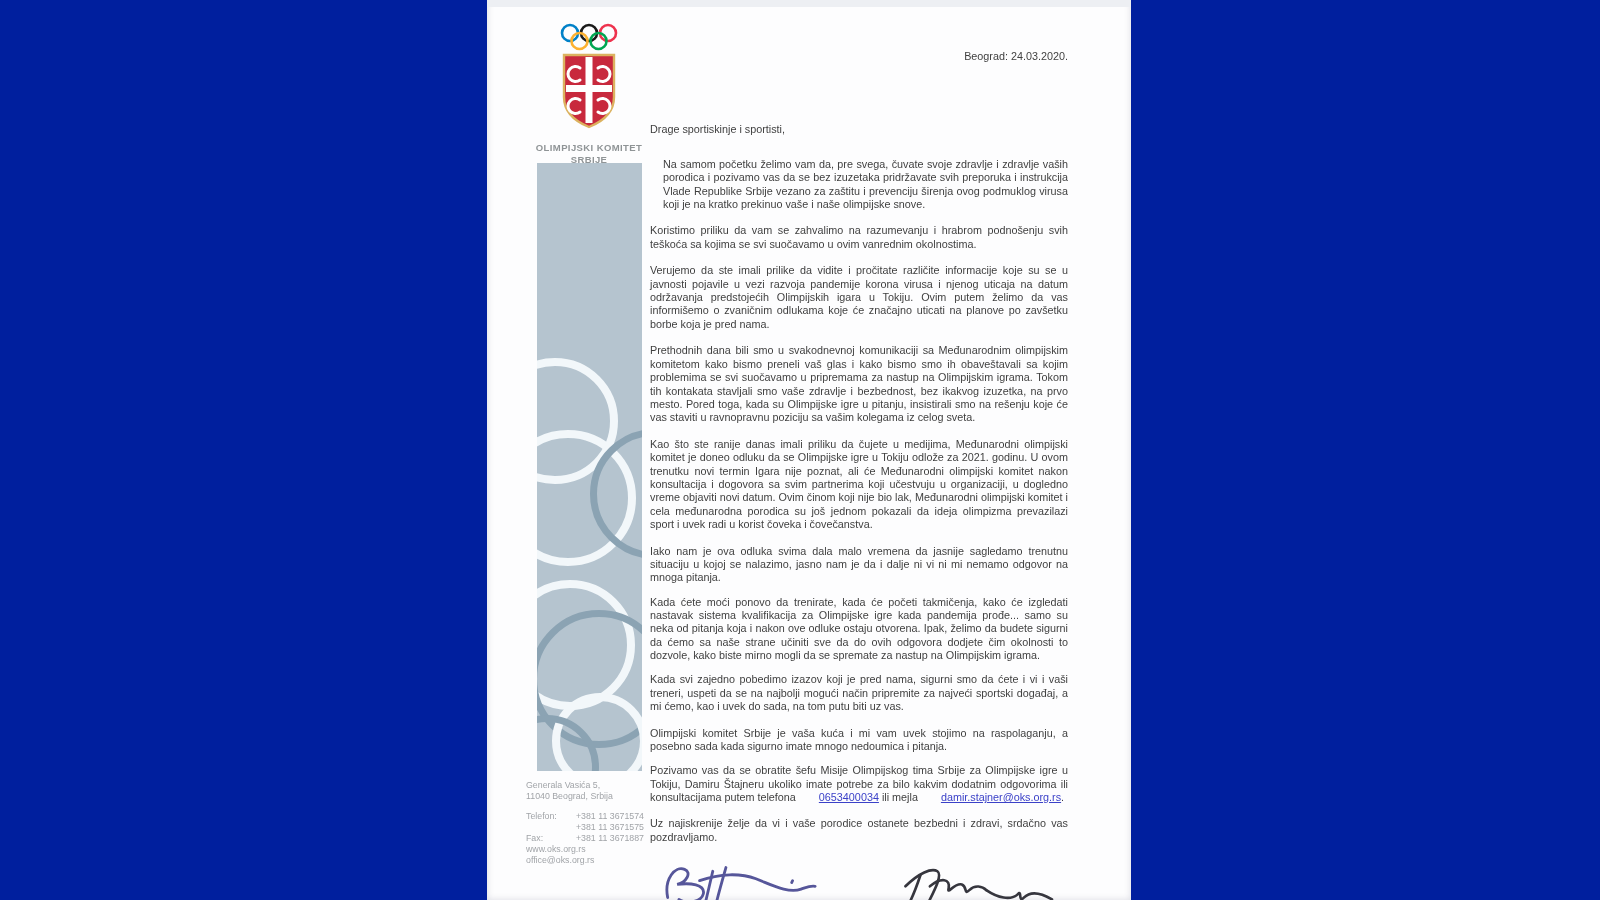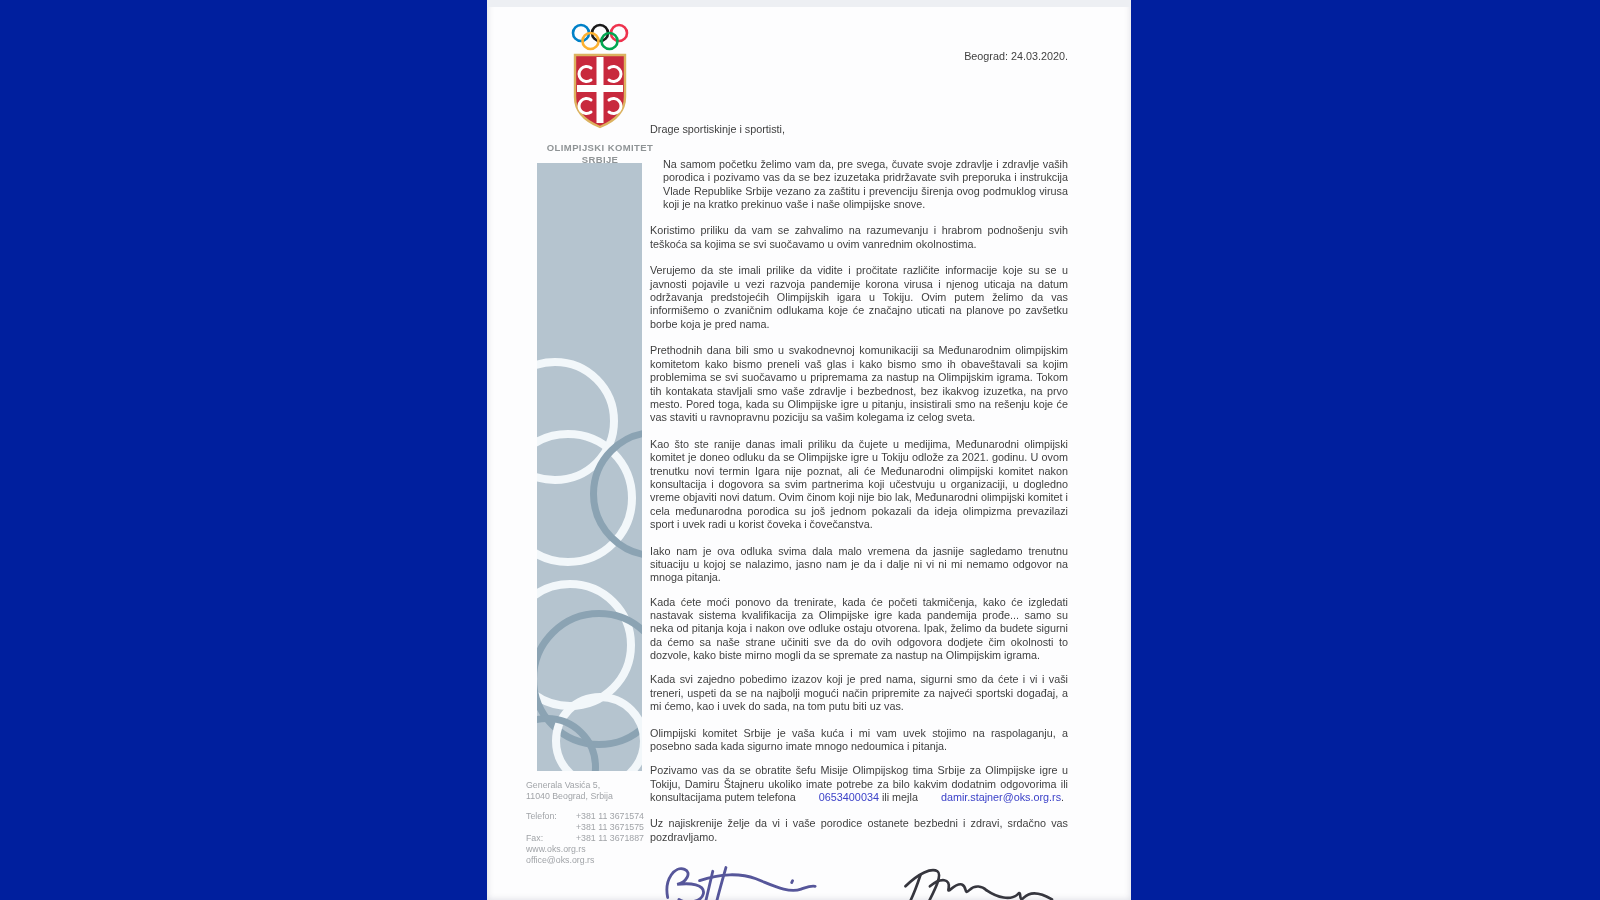--- a/index.html
+++ b/index.html
@@ -8,21 +8,21 @@
     background:#001f9e;
     font-family:"Liberation Sans","DejaVu Sans",sans-serif;
   }
   .paper{
     position:absolute;left:487px;top:0;width:644px;height:900px;
     background:#fdfdfe;
     box-shadow:inset 0 0 7px rgba(10,15,60,.14);
   }
   .paper-top-edge{position:absolute;left:0;top:0;width:100%;height:7px;background:#edeff3;}
   
-  .lh-col{position:absolute;left:48px;top:22px;width:130px;text-align:center;}
+  .lh-col{position:absolute;left:37px;top:22px;width:130px;text-align:center;}
   .org-logo{display:inline-block;}
   .org-name{
     margin-top:6px;font-size:9.5px;line-height:12px;letter-spacing:.4px;
     color:#8f9496;font-weight:bold;
   }
   .band{
     position:absolute;left:50px;top:163px;width:105px;height:608px;
     background:#b5c4cf;overflow:hidden;
   }
   .ring{position:absolute;border-radius:50%;background:transparent;}
@@ -39,21 +39,21 @@
   
   .content{
     position:absolute;left:163px;top:0;width:418px;
     color:#3f3f3f;font-size:10.8px;line-height:13.4px;
   }
   .date{margin-top:50px;text-align:right;}
   .salutation{margin-top:60px;}
   .para{margin-top:13px;text-align:justify;}
   .para.tight{margin-top:2px;}
   .first-para{margin-top:21px;margin-left:13px;}
-  a.link{color:#3b41c8;cursor:pointer;padding-left:20px;}
+  a.link{color:#3b41c8;text-decoration:underline;cursor:pointer;padding-left:20px;}
   
   .sig-row{display:flex;justify-content:space-between;margin-top:16px;}
   .sig-block{width:46%;}
   .sig-block.right{width:42%;}
   .sig-img{height:62px;}
 </style>
 </head>
 <body>
 
 <div class="paper">

